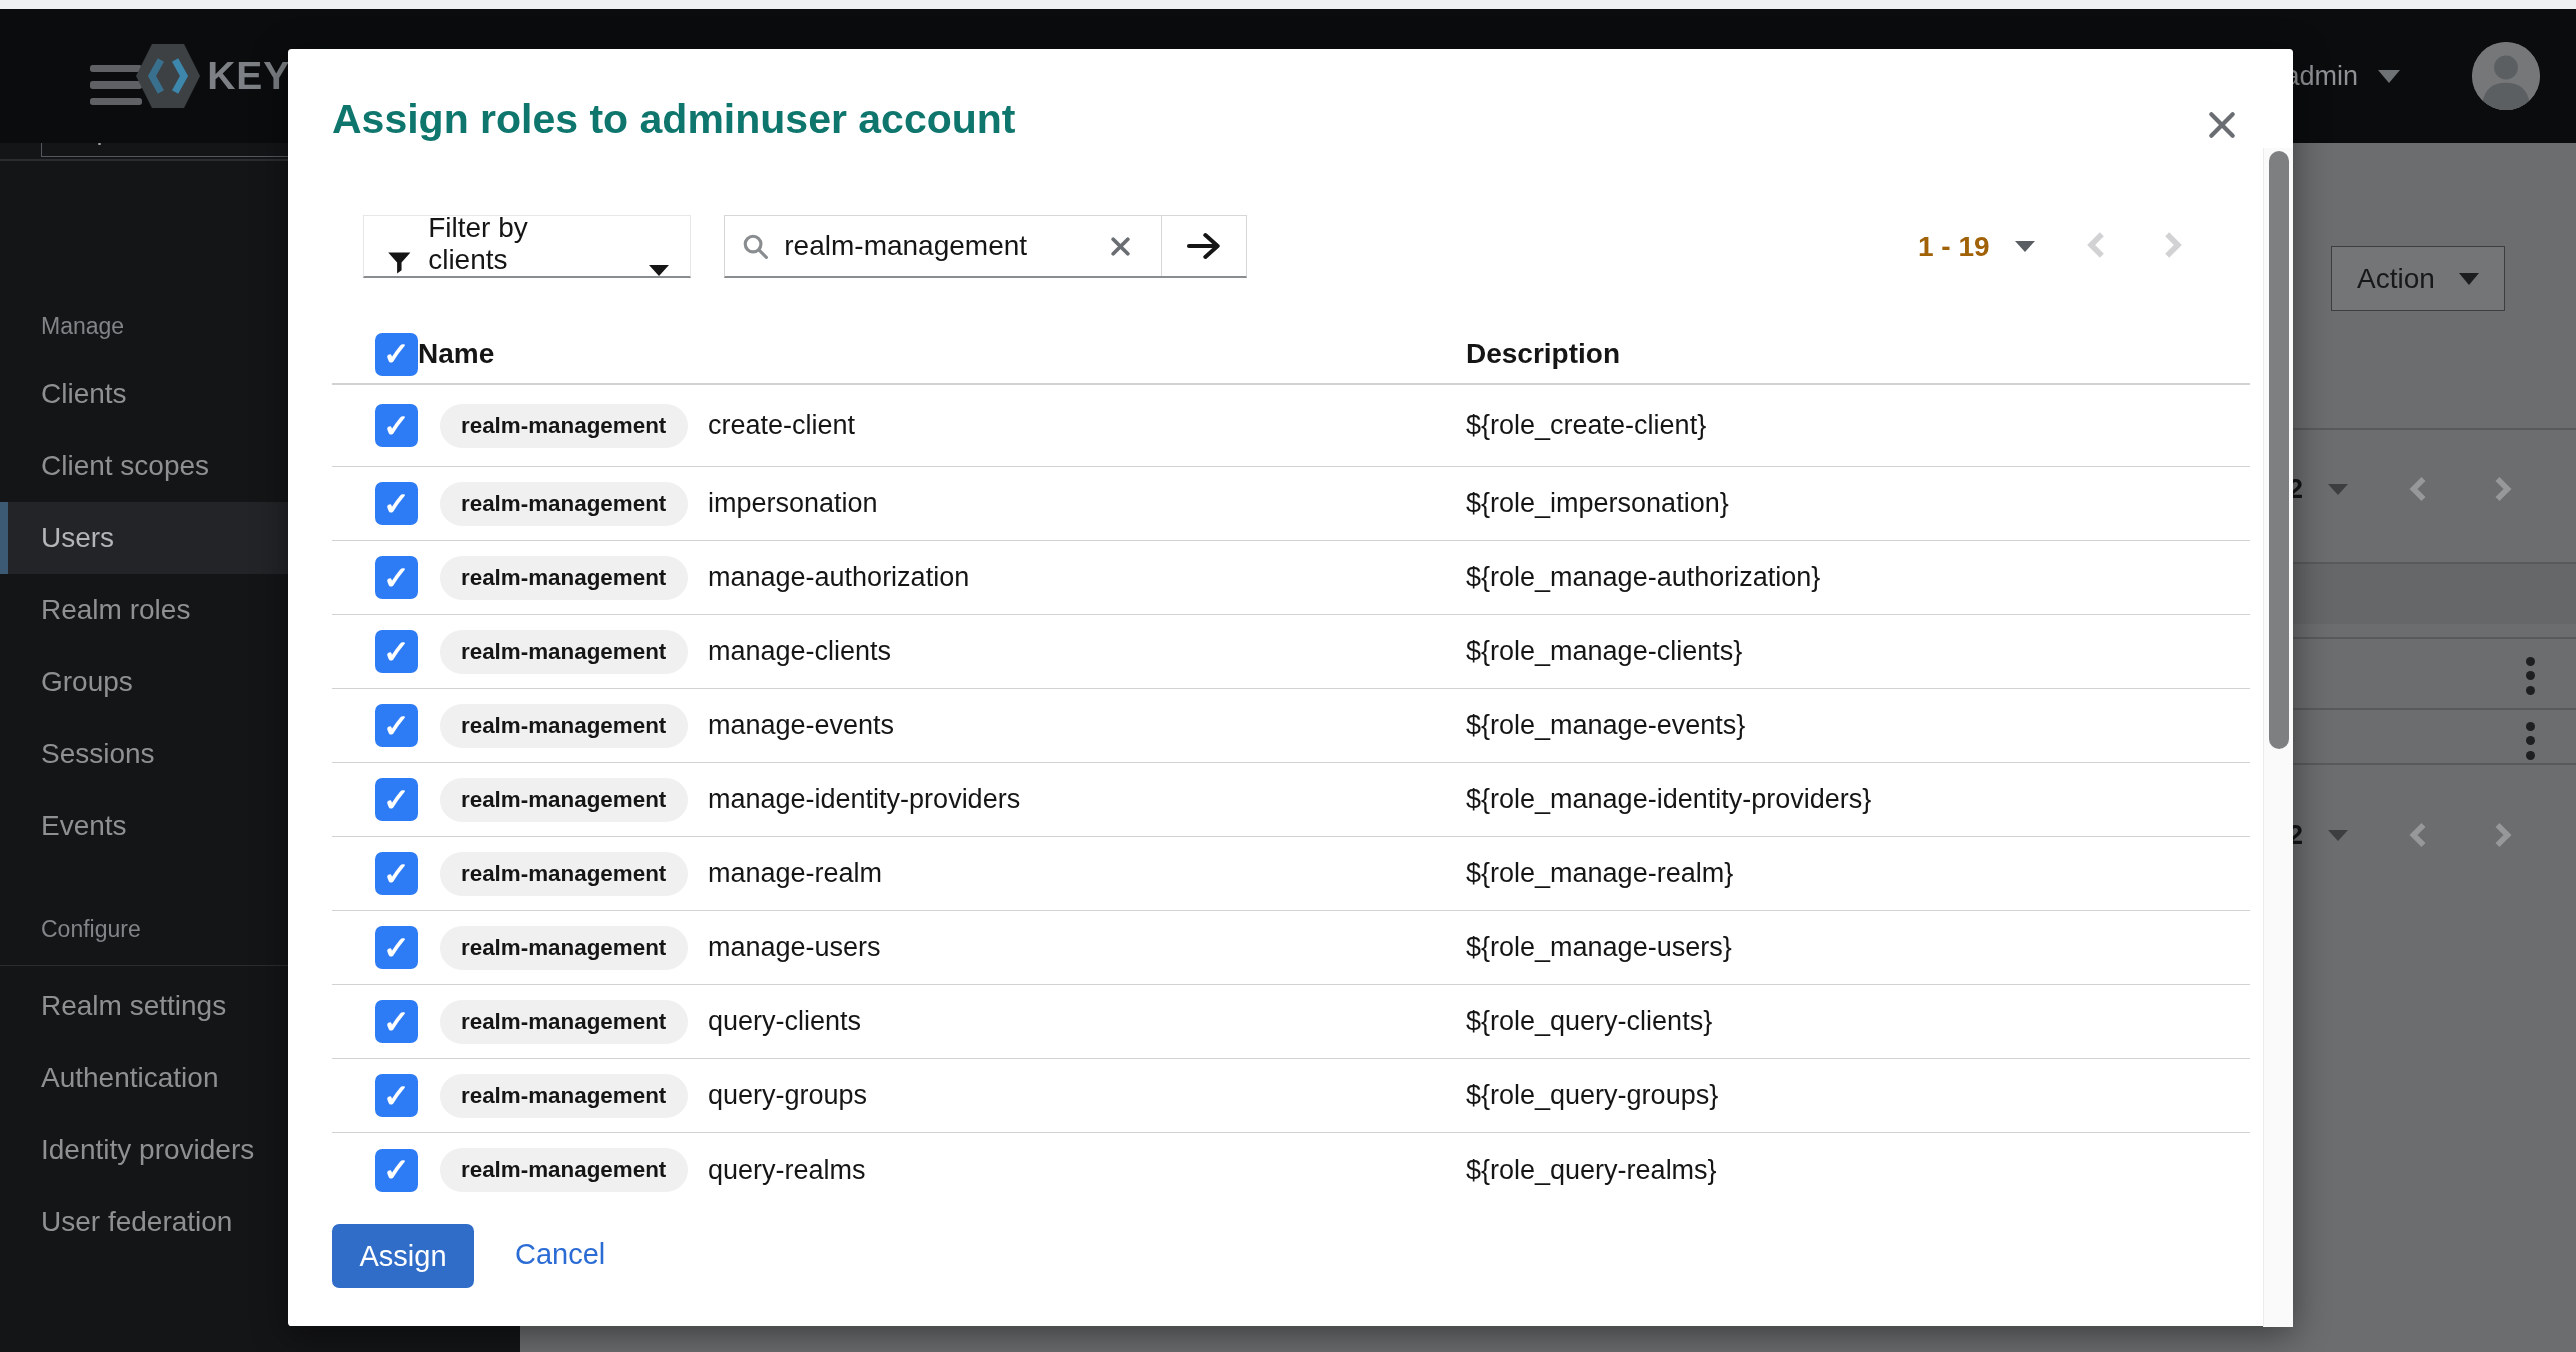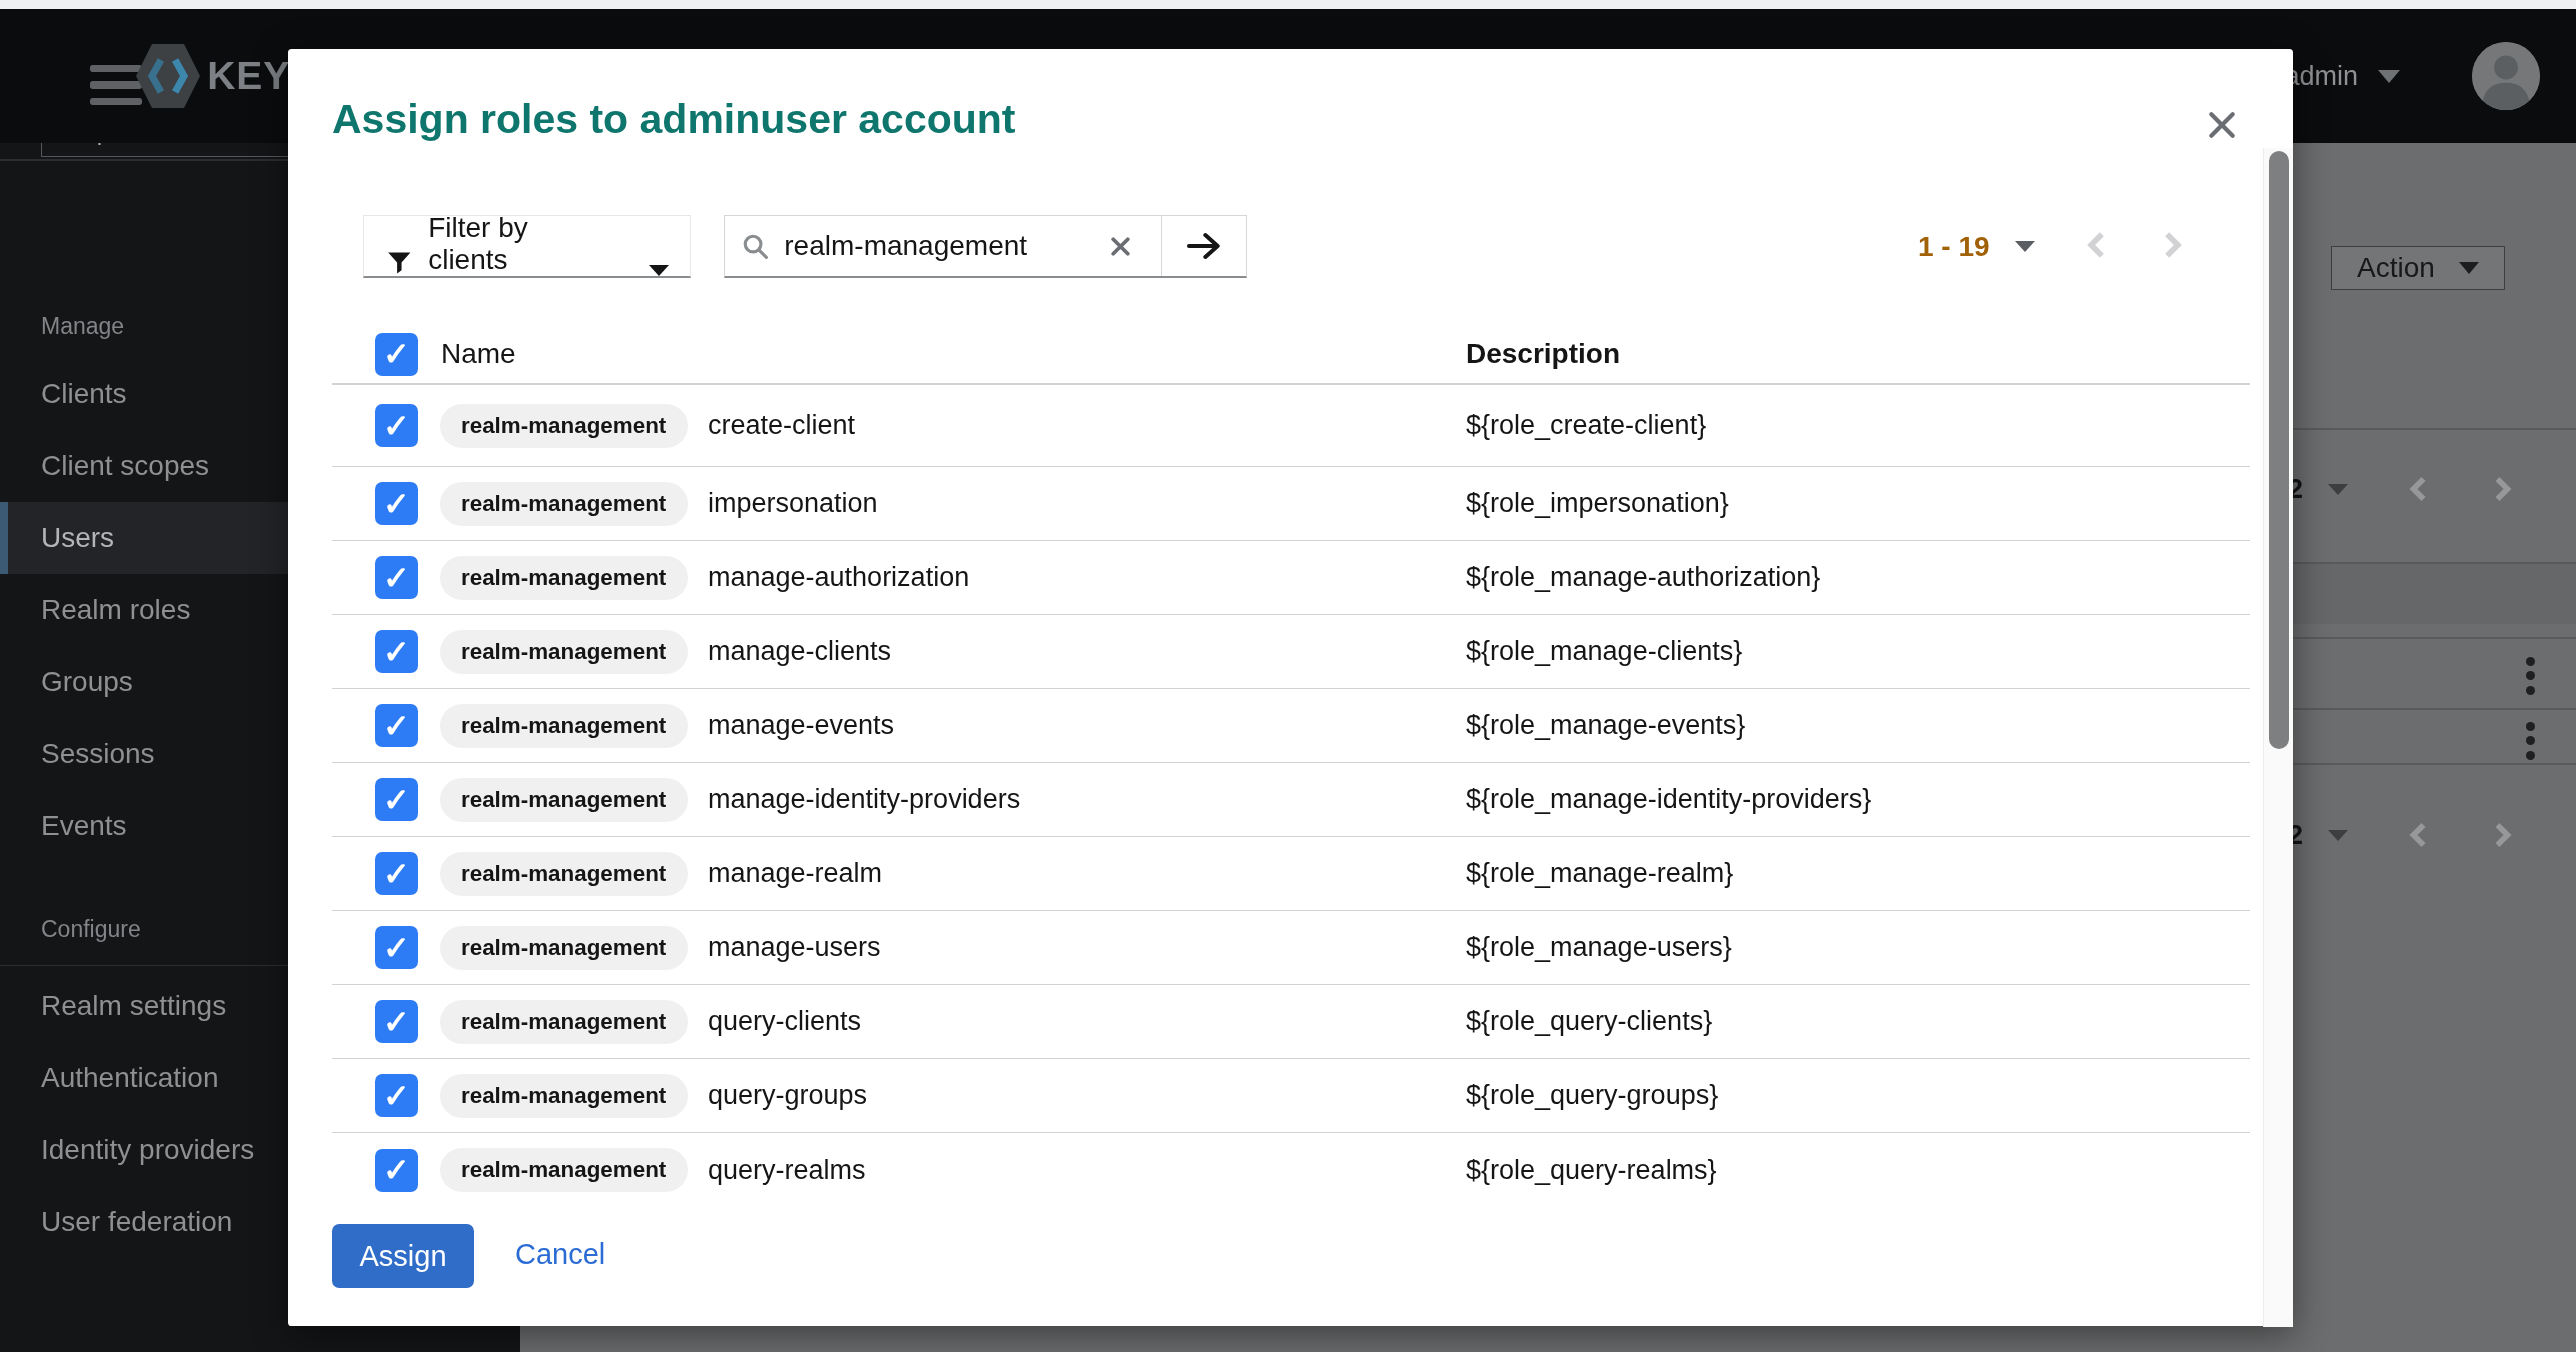--- a/index.html
+++ b/index.html
@@ -35,21 +35,21 @@
     color:#828487; font-size:23px; }
   .nav-item { position:relative; height:72px; display:flex; align-items:center; padding-left:41px;
     color:#8e9092; font-size:28px; cursor:pointer; }
   .nav-item.selected { background:#222427; color:#b3b5b7; }
   .nav-item.selected::before { content:""; position:absolute; left:0; top:0; bottom:0; width:8px; background:var(--nav-accent); }
   .nav-gap { height:36px; }
   .nav-divider { height:1.8px; background:#2b2d30; margin:3.6px 0; }
 
   
   .content { position:absolute; left:520px; top:143px; width:2056px; height:1209px; background:#6b6d6e; z-index:1; }
-  .action-btn { position:absolute; left:1811px; top:103px; width:174px; height:44px; background:#737577;
+  .action-btn { position:absolute; left:1811px; top:103px; width:174px; height:65px; background:#737577;
     border:1.8px solid #3c3e40; display:flex; align-items:center; justify-content:space-between;
     padding:0 25px; cursor:pointer; }
   .action-btn .lbl { color:#17181a; font-size:28px; }
   .caret-dark { width:0; height:0; border-left:10.7px solid transparent; border-right:10.7px solid transparent;
     border-top:12.5px solid #1c1d1f; }
   .content .hline { position:absolute; left:0; width:2056px; height:1.8px; background:#595a5c; }
   .dim-band { position:absolute; left:0; top:421px; width:2056px; height:60px; background:#656769; }
   .dim-pag { position:absolute; display:flex; align-items:center; }
   .dim-pag .plabel { color:#141516; font-size:27px; font-weight:700; white-space:nowrap; }
   .dim-pag .pcaret { width:0; height:0; border-left:10px solid transparent; border-right:10px solid transparent;
@@ -88,21 +88,21 @@
 
   
   .rtable { position:absolute; left:44px; top:276px; width:1918px; }
   .thead { position:relative; height:60px; display:flex; align-items:center; border-bottom:2.7px solid #d2d2d2; }
   .trow  { position:relative; height:74px; display:flex; align-items:center; border-bottom:1.8px solid #d2d2d2; }
   .trow:first-child { height:82px; }
   .trow:last-child { border-bottom:none; }
   .cb { width:43px; height:43px; border-radius:7.2px; background:var(--cb-blue); color:#fff;
     display:flex; align-items:center; justify-content:center; font-size:32px; font-weight:700;
     margin-left:43px; cursor:pointer; flex:0 0 auto; }
-  .col-name { font-size:28px; font-weight:400; color:#151515; margin-left:23px; }
+  .col-name { font-size:28px; font-weight:700; color:#151515; }
   .col-desc { position:absolute; left:1134px; font-size:28px; font-weight:700; color:#151515; }
   .badge { margin-left:21.5px; background:#f0f0f0; border-radius:24px; padding:9px 21.5px;
     font-size:22.4px; font-weight:700; color:#151515; white-space:nowrap; }
   .rname { position:absolute; left:376px; font-size:27px; color:#151515; white-space:nowrap; }
   .rdesc { position:absolute; left:1134px; font-size:27px; color:#151515; white-space:nowrap; }
 
   
   .assign-btn { position:absolute; left:44px; top:1175px; width:142px; height:64px; border:none;
     border-radius:7.2px; background:var(--primary); color:#fff; font-size:29px; cursor:pointer;
     font-family:"Liberation Sans", sans-serif; }

